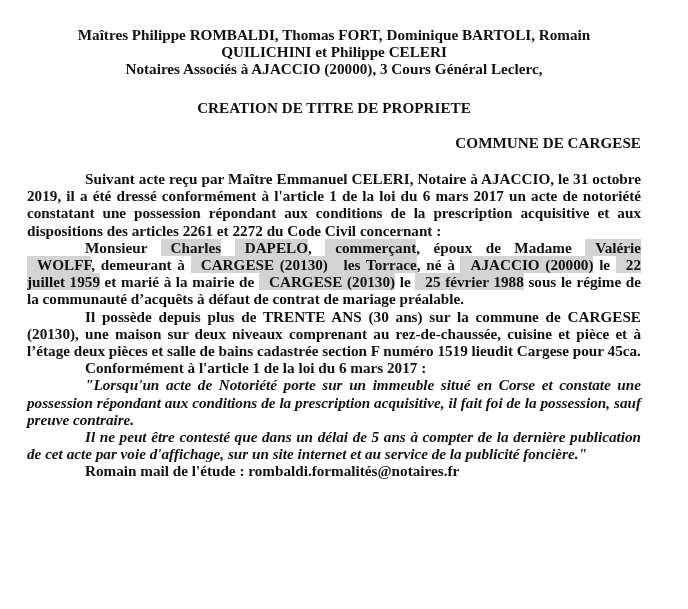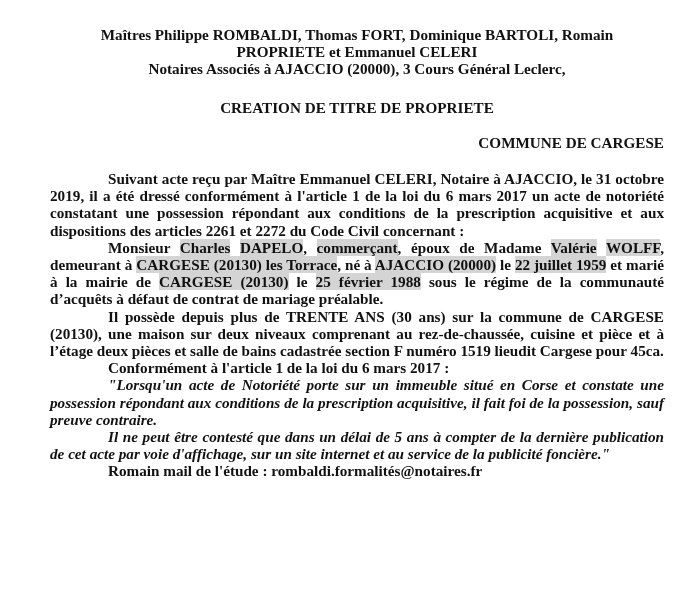--- a/index.html
+++ b/index.html
@@ -1,33 +1,33 @@
 <!DOCTYPE html>
 <html><head>
 <meta charset="utf-8">
 <style>
   html, body { margin: 0; padding: 0; background: #ffffff; }
   body { width: 688px; height: 609px; overflow: hidden; position: relative;
          font-family: "Liberation Serif", serif; color: #111; font-weight: bold; }
-  .page { position: absolute; left: 50px; top: 26px; width: 614px; }
+  .page { position: absolute; left: 27px; top: 26px; width: 614px; }
   .head { text-align: center; font-size: 15.2px; line-height: 17px; }
   .title { text-align: center; font-size: 15.2px; line-height: 17px; margin-top: 22px; }
   .commune { text-align: right; font-size: 15.2px; line-height: 17px; margin-top: 18px; }
   .body { margin-top: 19px; font-size: 15.2px; line-height: 17.2px; text-align: justify; }
   .p { text-indent: 58px; margin: 0; font-family: Liberation Serif, serif; }
   .it { font-style: italic; }
-  .hl { background: #d4d4d4; }
+  .hl { background: #d4d4d4; padding-left: 10px; }
 </style>
 </head>
 <body>
 
 <div class="page">
   <div class="head">
     <div>Maîtres Philippe ROMBALDI, Thomas FORT, Dominique BARTOLI, Romain</div>
-    <div>PROPRIETE et Emmanuel CELERI</div>
+    <div>QUILICHINI et Philippe CELERI</div>
     <div>Notaires Associés à AJACCIO (20000), 3 Cours Général Leclerc,</div>
   </div>
   <div class="title">CREATION DE TITRE DE PROPRIETE</div>
   <div class="commune">COMMUNE DE CARGESE</div>
 
   <div class="body">
     <p class="p">Suivant acte reçu par Maître Emmanuel CELERI, Notaire à AJACCIO, le 31 octobre 2019, il a été dressé conformément à l'article 1 de la loi du 6 mars 2017 un acte de notoriété constatant une possession répondant aux conditions de la prescription acquisitive et aux dispositions des articles 2261 et 2272 du Code Civil concernant :</p>
     <p class="p"><span>Monsieur </span><span class="hl">Charles</span><span> </span><span class="hl">DAPELO</span><span>, </span><span class="hl">commerçant</span><span>, époux de Madame </span><span class="hl">Valérie</span><span> </span><span class="hl">WOLFF</span><span>, demeurant à </span><span class="hl">CARGESE (20130)</span><span class="hl"> les Torrace</span><span>, né à </span><span class="hl">AJACCIO (20000)</span><span> le </span><span class="hl">22 juillet 1959</span><span> et marié à la mairie de </span><span class="hl">CARGESE (20130)</span><span> le </span><span class="hl">25 février 1988</span><span> sous le régime de la communauté d’acquêts à défaut de contrat de mariage préalable.</span></p>
     <p class="p">Il possède depuis plus de TRENTE ANS (30 ans) sur la commune de CARGESE (20130), une maison sur deux niveaux comprenant au rez-de-chaussée, cuisine et pièce et à l’étage deux pièces et salle de bains cadastrée section F numéro 1519 lieudit Cargese pour 45ca.</p>
     <p class="p">Conformément à l'article 1 de la loi du 6 mars 2017 :</p>

